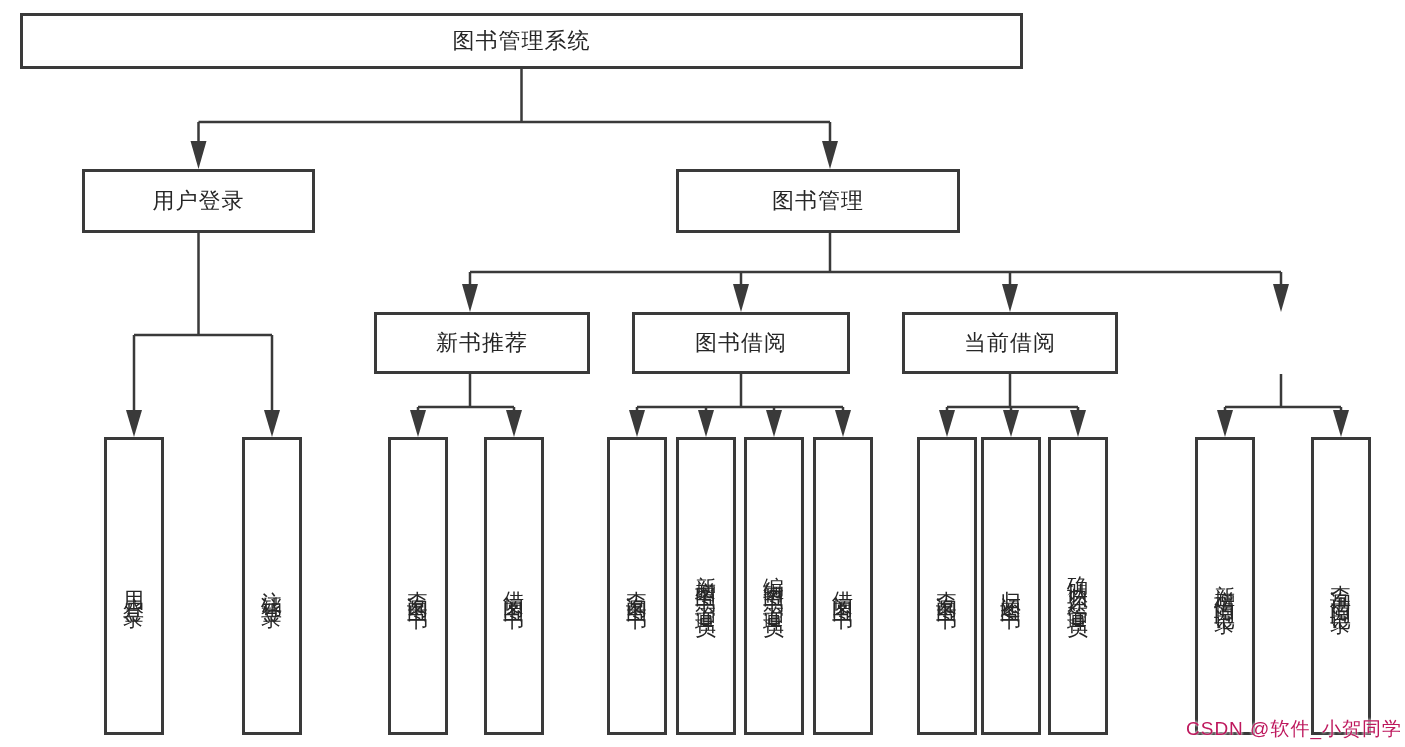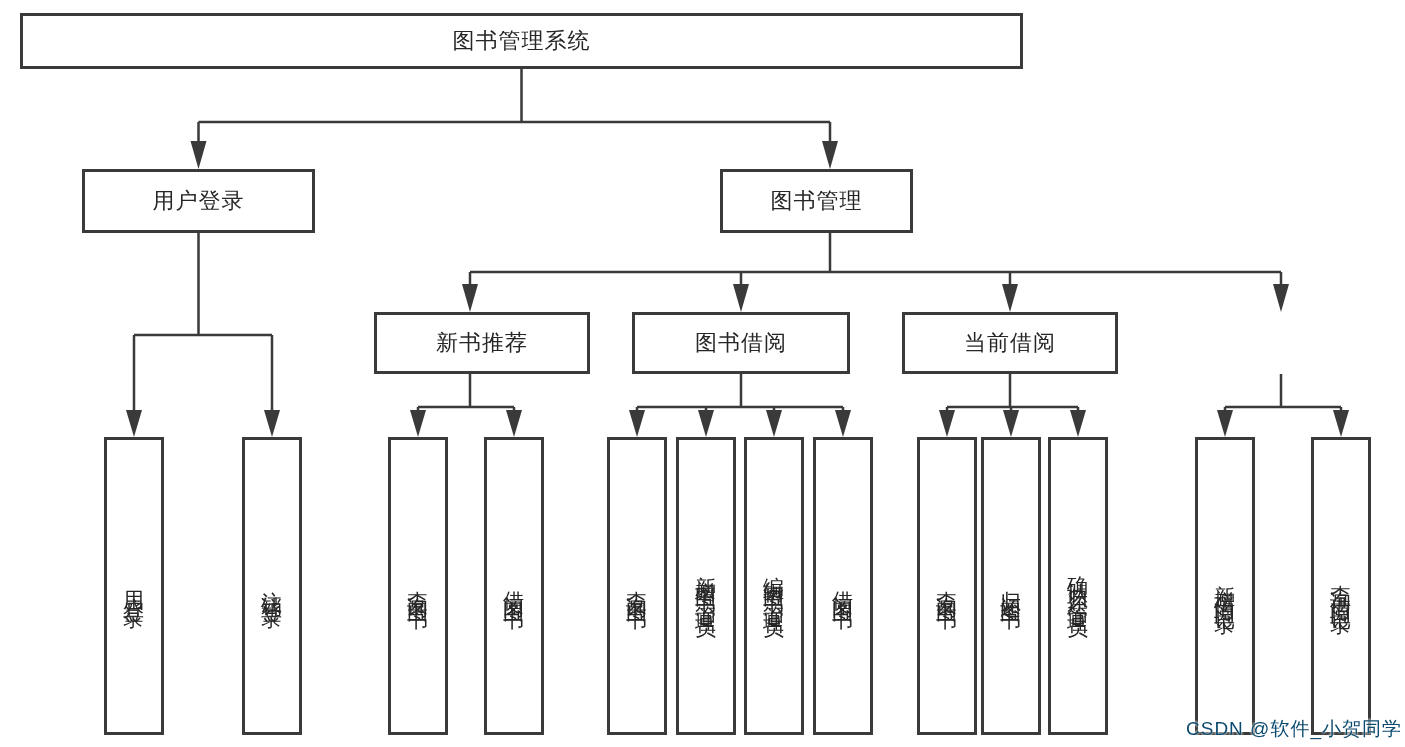--- a/index.html
+++ b/index.html
@@ -48,21 +48,21 @@
     writing-mode: vertical-rl;
     letter-spacing: 6px;
     line-height: 1;
     white-space: nowrap;
   }
   .watermark {
     position: absolute;
     left: 1186px;
     top: 716px;
     font-size: 19px;
-    color: #0c4a6e;
+    color: #be185d;
     letter-spacing: 1px;
     white-space: nowrap;
     z-index: 5;
     text-shadow: 0 0 3px #ffffff, 0 0 3px #ffffff;
   }
 </style>
 </head>
 <body>
 
 <div class="canvas">
@@ -114,21 +114,21 @@
     </g>
   </svg>
 
   <div class="node h" style="left:20px; top:13px; width:1003px; height:56px;">
     <span>图书管理系统</span>
   </div>
 
   <div class="node h" style="left:82px; top:169px; width:233px; height:64px;">
     <span>用户登录</span>
   </div>
-  <div class="node h" style="left:720px; top:169px; width:193px; height:64px;">
+  <div class="node h" style="left:676px; top:169px; width:284px; height:64px;">
     <span>图书管理</span>
   </div>
 
   <div class="node h" style="left:362px; top:312px; width:216px; height:62px;margin-left:12px;">
     <span>新书推荐</span>
   </div>
   <div class="node h" style="left:902px; top:312px; width:216px; height:62px;">
     <span>当前借阅</span>
   </div>
   <div class="node h" style="left:632px; top:312px; width:218px; height:62px;">

